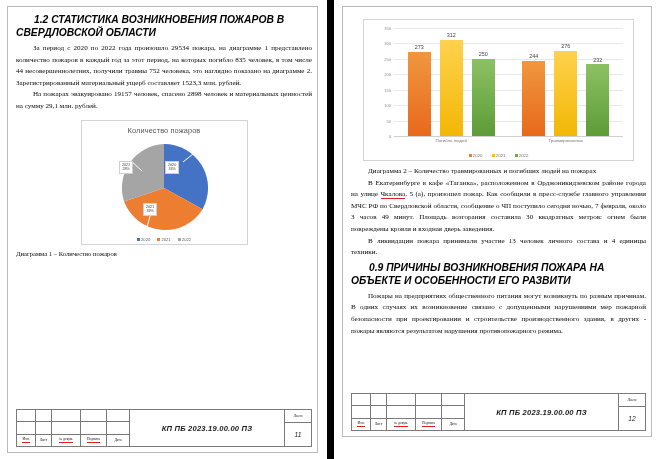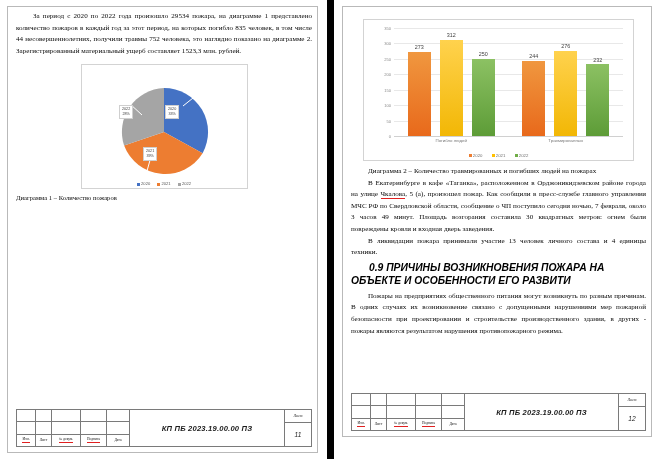--- a/index.html
+++ b/index.html
@@ -319,24 +319,27 @@
 </style>
 </head>
 <body>
 
 <div class="viewer">
 
   <div class="page-col left">
     <div class="sheet">
       <div class="sheet-inner">
 
+        <h2 class="doc-head">1.2 СТАТИСТИКА ВОЗНИКНОВЕНИЯ ПОЖАРОВ В СВЕРДЛОВСКОЙ ОБЛАСТИ</h2>
 
         <p class="body-text">За период с 2020 по 2022 года произошло 29534 пожара, на диаграмме 1 представлено количество пожаров в каждый год за этот период, на которых погибло 835 человек, в том числе 44 несовершеннолетних, получили травмы 752 человека, это наглядно показано на диаграмме 2. Зарегистрированный материальный ущерб составляет 1523,3 млн. рублей.</p>
+        <p class="body-text">На пожарах эвакуировано 19157 человек, спасено 2898 человек и материальных ценностей на сумму 29,1 млн. рублей.</p>
 
         <div class="chart-box pie-box">
+          <div class="pie-title">Количество пожаров</div>
 
           <div class="pie-wrap">
             <svg class="pie-svg" width="94" height="94" viewBox="0 0 94 94">
 
               <path d="M47 47 L47 3 A44 44 0 0 1 85.6 68.2 Z" fill="#4472c4"></path>
 
               <path d="M47 47 L85.6 68.2 A44 44 0 0 1 7.1 60.6 Z" fill="#ed7d31"></path>
 
               <path d="M47 47 L7.1 60.6 A44 44 0 0 1 47 3 Z" fill="#a5a5a5"></path>
               <line x1="66" y1="21" x2="76" y2="13" stroke="#ffffff" stroke-width="1"></line>

